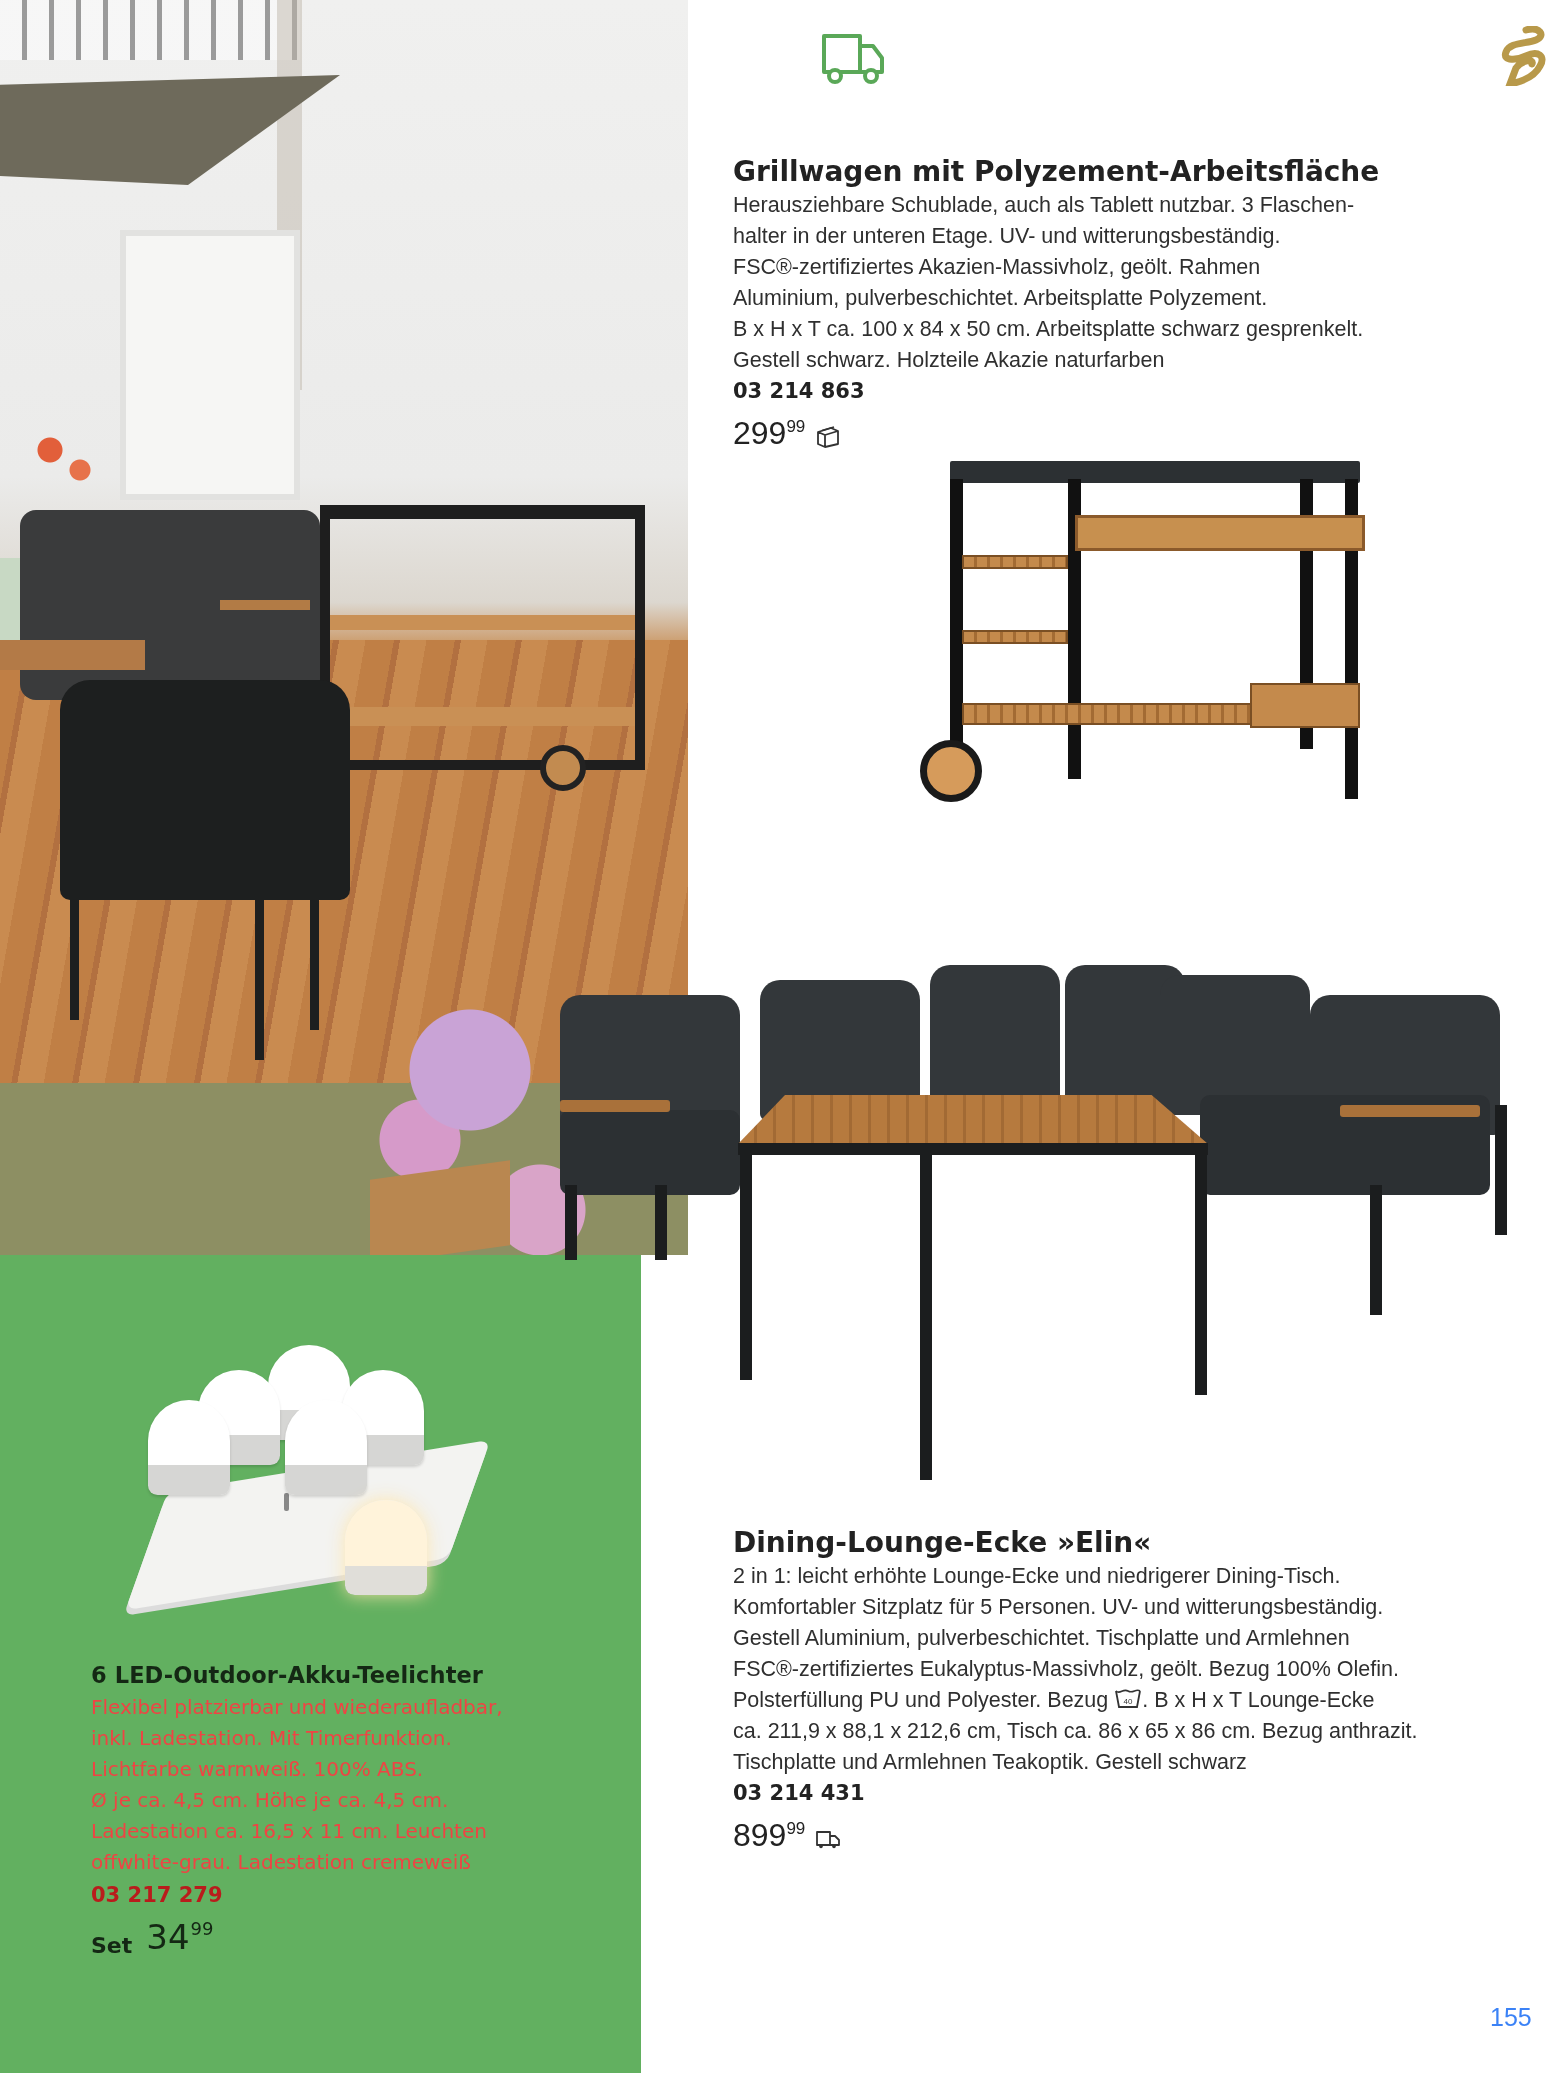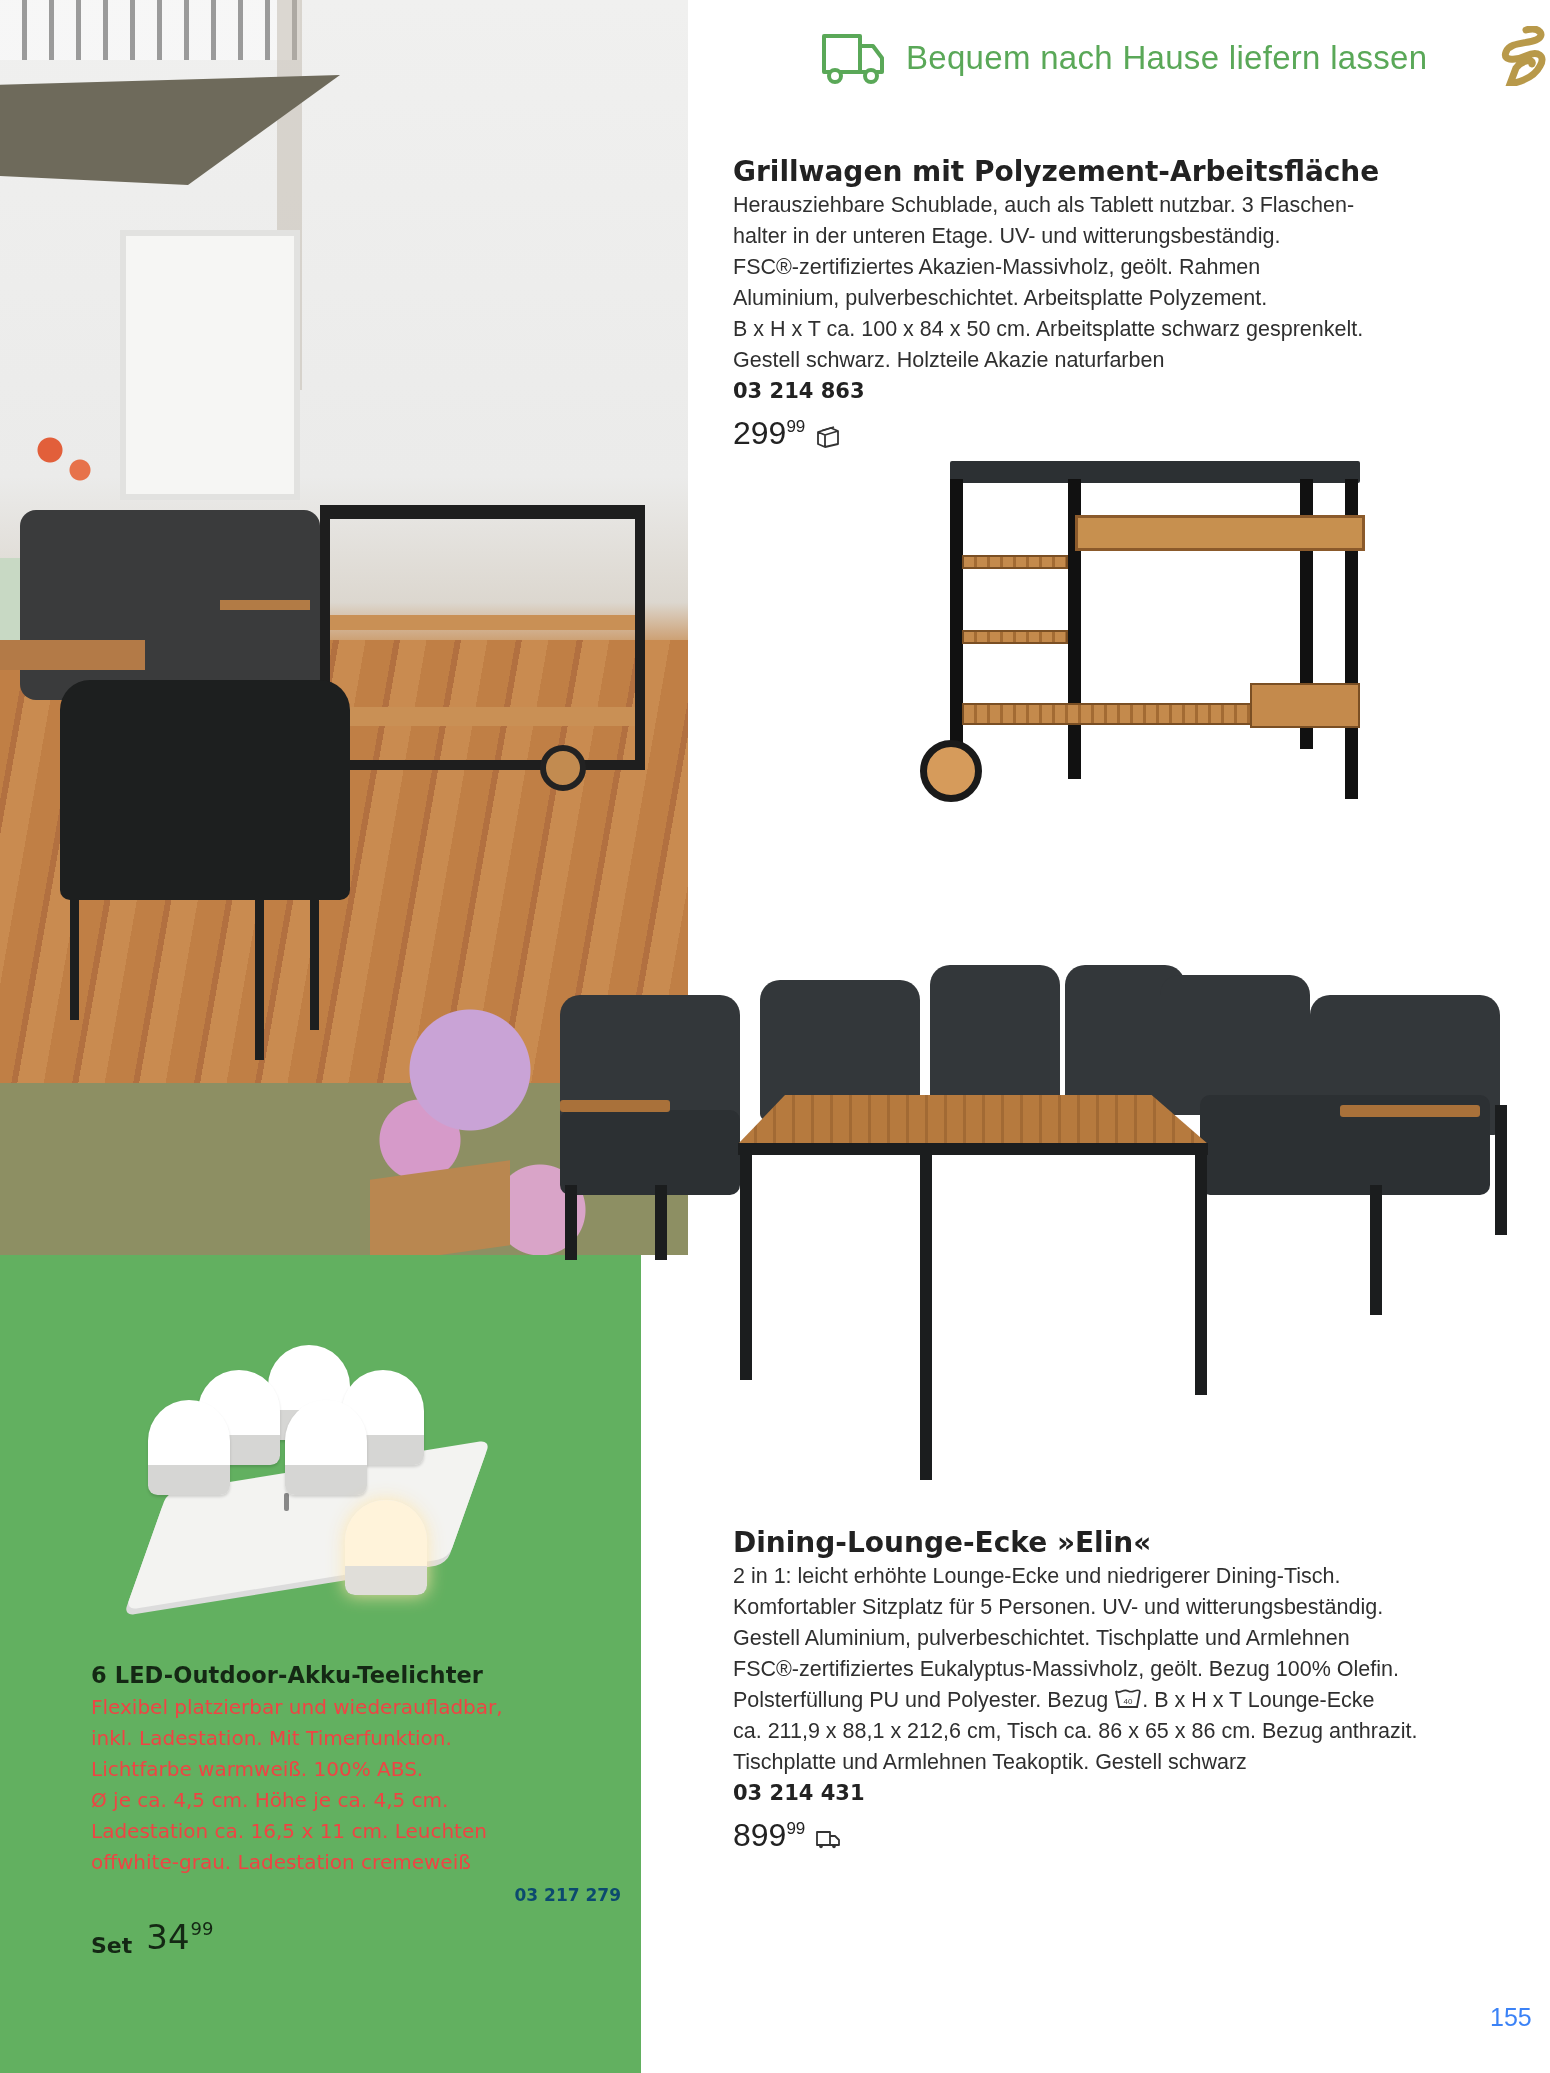--- a/index.html
+++ b/index.html
@@ -46,21 +46,21 @@
   .tl-base { position:absolute; left:8px; top:120px; width:300px; height:120px; background:#f3f3f1;
     transform: skewX(-28deg) rotate(-10deg); border-radius:10px; box-shadow: 0 6px 0 #dcdcdc; }
   .tl-light { position:absolute; width:82px; height:95px; border-radius:42px 42px 10px 10px;
     background: linear-gradient(180deg, #ffffff 0 68%, #d6d6d4 68% 100%); box-shadow: 0 2px 3px rgba(0,0,0,.15); }
   .tl-light.warm { background: linear-gradient(180deg, #fff3da 0 70%, #e0ded9 70% 100%); box-shadow: 0 0 18px rgba(255,230,170,.9); }
   .tl-pin { position:absolute; left:134px; top:148px; width:5px; height:18px; background:#888; border-radius:2px; }
 
   .green-text { position:absolute; left:75px; top:1662px; width:530px; color:#0e2a10;margin-left:16px; }
   .green-text .title { font-family: "DejaVu Sans", sans-serif; font-weight:bold; font-size:22.5px; color:#142814; margin-bottom:4px; letter-spacing:.1px; }
   .green-text .desc { font-size:20px; line-height:31px; color:#ef4444; white-space:pre-line; }
-  .green-text .article { font-weight:bold; font-size:17px; margin-top:2px; line-height:31px; color:#0c4a6e;text-align:right; }
+  .green-text .article { font-weight:bold; font-size:21px; margin-top:2px; line-height:31px; color:#b91c1c; }
   .green-text .price-row { margin-top:6px; display:flex; align-items:flex-start; color:#142814; }
   .green-text .set { font-weight:bold; font-size:22px; margin-top:16px; margin-right:14px; }
   .green-text .euros { font-size:34px; }
   .green-text .cents { font-size:18px; margin-top:1px; margin-left:1px; }
 
   
   .delivery-banner { position:absolute; left:820px; top:30px; display:flex; align-items:center; }
   .delivery-banner .truck { width:66px; height:56px; margin-right:20px; }
   .delivery-banner .text { font-family:"Liberation Sans", sans-serif; font-size:33px; color:#5aa858; letter-spacing:.3px; }
   .brand-logo { position:absolute; left:1496px; top:26px; width:52px; height:60px; }
@@ -132,21 +132,20 @@
 
 <div class="green-panel"></div>
 
 <div class="delivery-banner">
   <svg class="truck" viewBox="0 0 66 56">
     <path d="M4 6 H40 V42 H4 Z" fill="none" stroke="#5aa858" stroke-width="4" stroke-linejoin="round"></path>
     <path d="M40 16 H53 L62 28 V42 H40" fill="none" stroke="#5aa858" stroke-width="4" stroke-linejoin="round"></path>
     <circle cx="15" cy="46" r="6" fill="#fff" stroke="#5aa858" stroke-width="4"></circle>
     <circle cx="51" cy="46" r="6" fill="#fff" stroke="#5aa858" stroke-width="4"></circle>
   </svg>
-  <span class="text">Bequem nach Hause liefern lassen</span>
 </div>
 <svg class="brand-logo" viewBox="0 0 52 60">
   <path d="M30 4 C44 0 50 10 40 14 C30 18 14 16 10 26 C6 36 22 34 30 30 C42 24 50 30 44 40 C38 52 24 56 14 58 L20 42 C26 34 38 32 36 38" fill="none" stroke="#b8994a" stroke-width="7" stroke-linecap="round"></path>
 </svg>
 
 <div class="product" id="product-grillwagen">
   <div class="title">Grillwagen mit Polyzement-Arbeitsfläche</div>
   <div class="desc">Herausziehbare Schublade, auch als Tablett nutzbar. 3 Flaschen-
 halter in der unteren Etage. UV- und witterungsbeständig.
 FSC®-zertifiziertes Akazien-Massivholz, geölt. Rahmen

